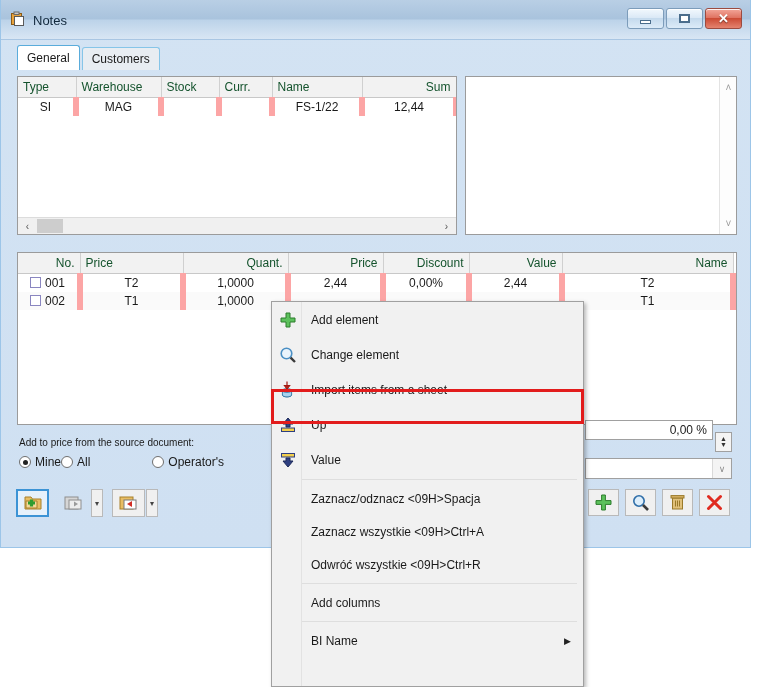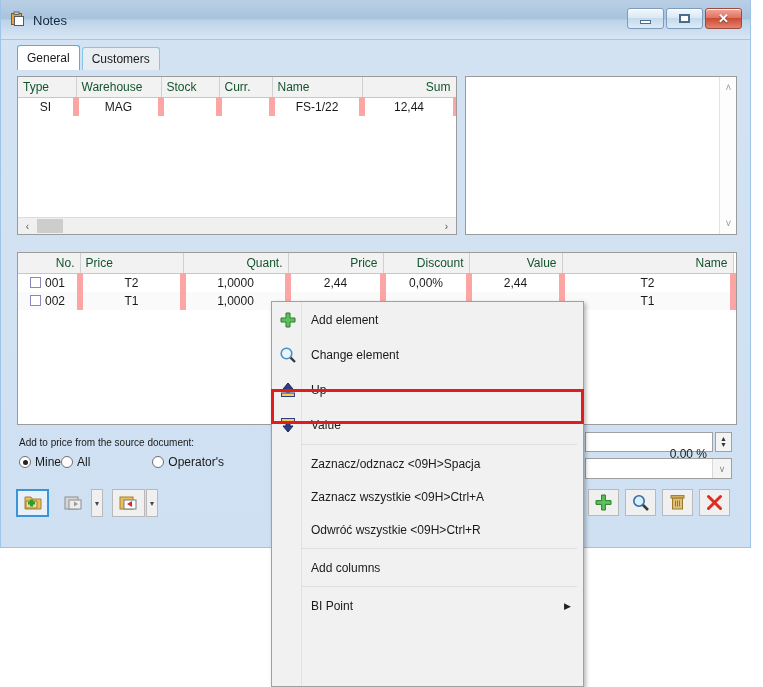--- a/index.html
+++ b/index.html
@@ -130,23 +130,23 @@
     box-sizing:border-box;margin-left:1px;
   }
   .rbtnbar{position:absolute;right:20px;top:489px;display:flex;gap:6px;}
   .rbtn{
     width:31px;height:27px;border:1px solid #b9b9b9;background:#f0f0f0;
     display:flex;align-items:center;justify-content:center;box-sizing:border-box;
   }
 
   
   .pctfield{
-    position:absolute;right:37px;top:432px;width:128px;height:20px;background:#fff;
+    position:absolute;right:37px;top:420px;width:128px;height:20px;background:#fff;
     border:1px solid #a0a0a0;box-sizing:border-box;text-align:right;
-    padding:14px 5px 0 0;font-size:12px;color:#1a1a1a;
+    padding:2px 5px 0 0;font-size:12px;color:#1a1a1a;
   }
   .spin{
     position:absolute;right:18px;top:432px;width:17px;height:20px;border:1px solid #a0a0a0;
     background:#f4f4f4;box-sizing:border-box;display:flex;flex-direction:column;
     align-items:center;justify-content:center;line-height:6px;font-size:7px;color:#333;
   }
   .combo{
     position:absolute;right:18px;top:458px;width:147px;height:21px;background:#fff;
     border:1px solid #a0a0a0;box-sizing:border-box;
   }
@@ -394,20 +394,31 @@
     <span class="ico">
       <svg width="20" height="20" viewBox="0 0 20 20">
           <circle cx="8.5" cy="8.5" r="5.3" fill="#eaf4fc" stroke="#4a8fc4" stroke-width="1.6"></circle>
           <path d="M12.6 12.6l4.4 4.4" stroke="#3a3a3a" stroke-width="2.4"></path>
         </svg>
     </span>
     <span>Change element</span>
   </div>
 
 
+  <div class="mi">
+    <span class="ico">
+      <svg width="20" height="20" viewBox="0 0 20 20">
+        <ellipse cx="9" cy="15" rx="4.6" ry="1.9" fill="#7fb8e0" stroke="#3f7ea8"></ellipse>
+        <path d="M4.4 10.5v4.5c0 1 2 1.9 4.6 1.9s4.6-.9 4.6-1.9v-4.5z" fill="#a8d2ee" stroke="#3f7ea8"></path>
+        <ellipse cx="9" cy="10.5" rx="4.6" ry="1.9" fill="#cfe8f8" stroke="#3f7ea8"></ellipse>
+        <path d="M9 1.5v5.5M6.4 5.5L9 9l2.6-3.5z" fill="#d8261b" stroke="#a11a12" stroke-width="1.2"></path>
+      </svg>
+    </span>
+    <span>Import items from a sheet</span>
+  </div>
 
   <div class="mi">
     <span class="ico">
       <svg width="20" height="20" viewBox="0 0 20 20">
           <path d="M10 3l5 6h-3v3H8V9H5z" fill="#2e3f80" stroke="#1d2a5a"></path>
           <rect x="3.5" y="13" width="13" height="3.5" fill="#f2cf4e" stroke="#2e3f80"></rect>
         </svg>
     </span>
     <span>Up</span>
   </div>
@@ -436,18 +447,18 @@
 
   <div class="sep"></div>
 
   <div class="mi tight">
     <span>Add columns</span>
   </div>
 
   <div class="sep"></div>
 
   <div class="mi tight">
-    <span>BI Point</span>
+    <span>BI Name</span>
     <span class="sub">▶</span>
   </div>
 
   <div class="hl"></div>
 </div>
 
 </body></html>

